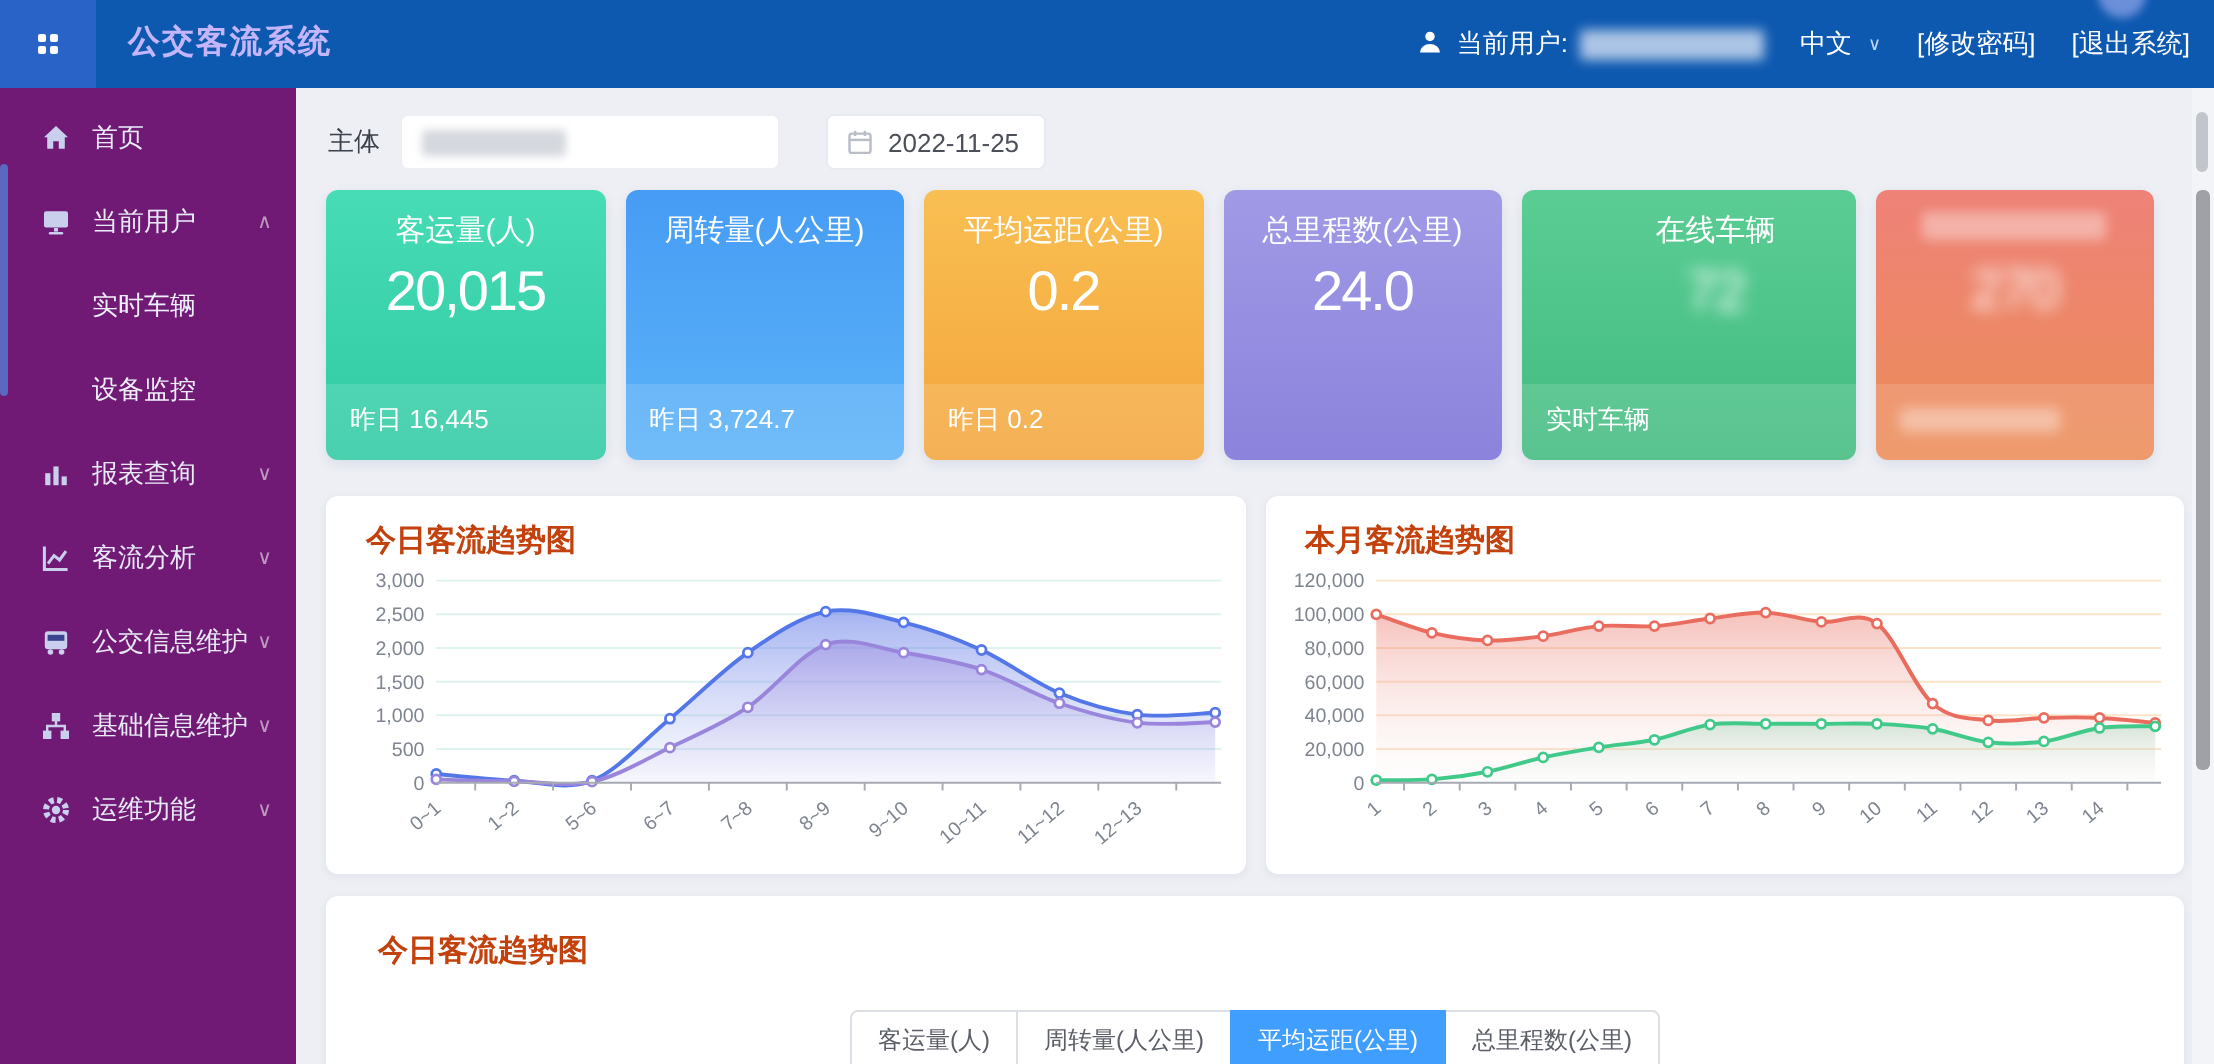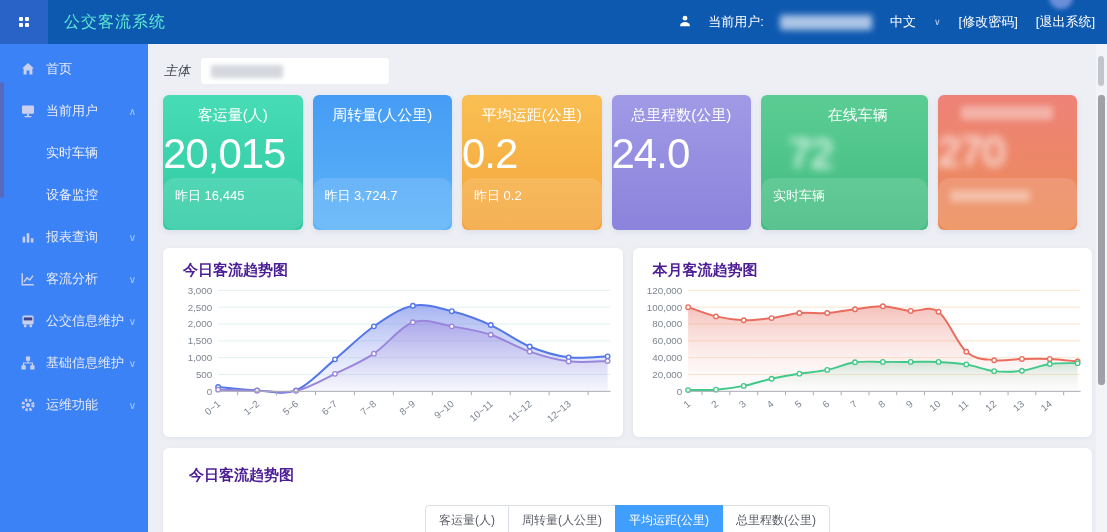--- a/index.html
+++ b/index.html
@@ -6,69 +6,69 @@
   html,body { width:1107px; height:532px; overflow:hidden;
     font-family:"Liberation Sans","DejaVu Sans",sans-serif; background:#edeff4; }
 
   
   .header { position:absolute; left:0; top:0; width:1107px; height:44px; background:#0e59b0; z-index:30; }
   .logo-sq { position:absolute; left:0; top:0; width:48px; height:44px; background:#2a63c8;
     display:flex; align-items:center; justify-content:center; cursor:pointer; }
   .grid-ico { display:grid; grid-template-columns:4px 4px; grid-gap:2px; }
   .grid-ico i { width:4px; height:4px; background:#fff; border-radius:1px; }
   .app-title { position:absolute; left:64px; top:0; height:44px; line-height:44px;
-    color:#5eead4; font-size:16px; font-weight:400; letter-spacing:1px; }
+    color:#c4b5fd; font-size:16px; font-weight:700; letter-spacing:1px; }
   .header-right { position:absolute; right:12px; top:0; height:44px; display:flex; align-items:center;
     gap:18px; color:#fff; font-size:13px; }
-  .hr-item { display:flex; align-items:center; gap:16px; cursor:pointer; white-space:nowrap; }
+  .hr-item { display:flex; align-items:center; gap:6px; cursor:pointer; white-space:nowrap; }
   .user-blur { width:92px; height:15px; border-radius:2px; background:rgba(200,216,238,.85); filter:blur(3px); }
   .caret { font-size:9px; opacity:.75; margin-left:2px; }
   .avatar-cut { position:absolute; right:34px; top:-15px; width:24px; height:24px; border-radius:50%;
     background:#6b8fd8; filter:blur(2px); }
 
   
-  .sidebar { position:absolute; left:0; top:44px; width:148px; height:488px; background:#3b82f6; z-index:20;font-family:Liberation Serif, serif; }
+  .sidebar { position:absolute; left:0; top:44px; width:148px; height:488px; background:#701a75; z-index:20;font-family:Liberation Serif, serif; }
   .menu { padding-top:4px; }
   .menu-item { height:42px; display:flex; align-items:center; padding:0 12px 0 20px;
     color:#e8eaf8; font-size:13px; cursor:pointer; }
   .menu-item .mi-ico { width:16px; height:16px; margin-right:10px; color:#c9cfec; flex:none; }
   .mi-ico svg { width:16px; height:16px; display:block; }
   .menu-item .chev { margin-left:auto; color:rgba(255,255,255,.55); font-size:10px; }
   .submenu-item { height:42px; line-height:42px; padding-left:46px; color:#edeffa; font-size:13px; cursor:pointer; }
   .side-scroll { position:absolute; left:0; top:38px; width:4px; height:116px; background:#5a68c0; border-radius:2px; }
 
   
   .content { position:absolute; left:148px; top:44px; width:959px; height:488px; background:#edeff4; overflow:hidden; }
 
   .filters { position:absolute; left:16px; top:13px; display:flex; align-items:center; }
-  .f-label { font-size:13px; color:#3c414b; margin-right:10px;font-style:italic; }
+  .f-label { font-size:13px; color:#3c414b; margin-right:10px; }
   .subject-input { width:190px; height:28px; background:#fff; border-radius:4px; border:1px solid #eceef3;
     display:flex; align-items:center; padding-left:10px; }
   .subject-blur { width:72px; height:13px; background:#d4d7dd; border-radius:2px; filter:blur(2px); }
   .date-box { margin-left:23px; width:110px; height:28px; background:#fff; border-radius:4px;
     border:1px solid #e7eaf0; display:flex; align-items:center; gap:7px; padding-left:9px;
     font-size:13px; color:#4a4f58; cursor:pointer; }
   .cal-ico svg { width:14px; height:14px; display:block; }
 
   
   .cards-row { position:absolute; left:15px; top:51px; width:914px; display:flex; gap:10px; }
   .stat-card { flex:1; height:135px; border-radius:6px; position:relative; color:#fff; overflow:hidden;
     box-shadow:0 2px 6px rgba(60,80,140,.10); }
   .sc-title { text-align:center; margin-top:11px; font-size:15px; }
-  .sc-value { text-align:left; margin-top:5px; font-size:42px; letter-spacing:-1px; white-space:nowrap; }
-  .sc-footer { position:absolute; left:0; right:0; bottom:0; height:52px; line-height:36px;
-    padding-left:12px; font-size:13px; background:rgba(255,255,255,.13);border-radius:12px; }
+  .sc-value { text-align:center; margin-top:5px; font-size:28px; letter-spacing:-1px; white-space:nowrap; }
+  .sc-footer { position:absolute; left:0; right:0; bottom:0; height:38px; line-height:36px;
+    padding-left:12px; font-size:13px; background:rgba(255,255,255,.13); }
   .blur-text { filter:blur(4px); }
   .blk { display:inline-block; background:rgba(255,255,255,.38); border-radius:2px; filter:blur(3px); }
 
   
   .panels-row { position:absolute; left:15px; top:204px; width:929px; display:flex; gap:10px; }
   .panel { flex:1; height:189px; background:#fff; border-radius:6px; padding:13px 10px 0 10px;
     box-shadow:0 1px 4px rgba(60,80,140,.08); overflow:hidden; }
-  .panel-title { font-size:15px; font-weight:bold; color:#4c1d95; padding-left:10px; }
+  .panel-title { font-size:15px; font-weight:bold; color:#c2410c; padding-left:10px; }
   .chart-svg { width:100%; height:152px; display:block; margin-top:2px; }
 
   .bottom-panel { position:absolute; left:15px; top:404px; width:929px; height:130px; background:#fff;
     border-radius:6px 6px 0 0; padding:18px 16px 0 16px; box-shadow:0 1px 4px rgba(60,80,140,.08); }
   .tabs-row { display:flex; justify-content:center; margin-top:20px; }
   .tab-btn { padding:6px 13px; border:1px solid #dcdfe6; background:#fff; color:#5a5e66;
     font-size:12px; margin-left:-1px; cursor:pointer; white-space:nowrap; }
   .tab-btn:first-child { border-radius:4px 0 0 4px; margin-left:0; }
   .tab-btn:last-child { border-radius:0 4px 4px 0; }
   .tab-btn.active { color:#fff; position:relative; z-index:2; }
@@ -193,20 +193,31 @@
     </div>
   <div class="side-scroll"></div>
 </div>
 
 <div class="content">
 
   <div class="filters">
     <span class="f-label">主体</span>
     <div class="subject-input">
       <span class="subject-blur"></span>
+    </div>
+    <div class="date-box">
+      <span class="cal-ico">
+        <svg viewBox="0 0 16 16" fill="none" stroke="#b9bdc6" stroke-width="1.4">
+            <rect x="2" y="3.2" width="12" height="11" rx="1.4"></rect>
+            <line x1="5.2" y1="1.6" x2="5.2" y2="4.6"></line>
+            <line x1="10.8" y1="1.6" x2="10.8" y2="4.6"></line>
+            <line x1="2" y1="6.8" x2="14" y2="6.8"></line>
+          </svg>
+      </span>
+      <span>2022-11-25</span>
     </div>
   </div>
 
   <div class="cards-row" id="cards-row">
       <div class="stat-card" style="background: linear-gradient(rgb(71, 220, 181), rgb(47, 202, 163));">
         <div class="sc-title">客运量(人)</div>
         <div class="sc-value">20,015</div>
         <div class="sc-footer">昨日 16,445</div>
       </div>
       <div class="stat-card" style="background: linear-gradient(rgb(70, 156, 244), rgb(92, 179, 248));">

